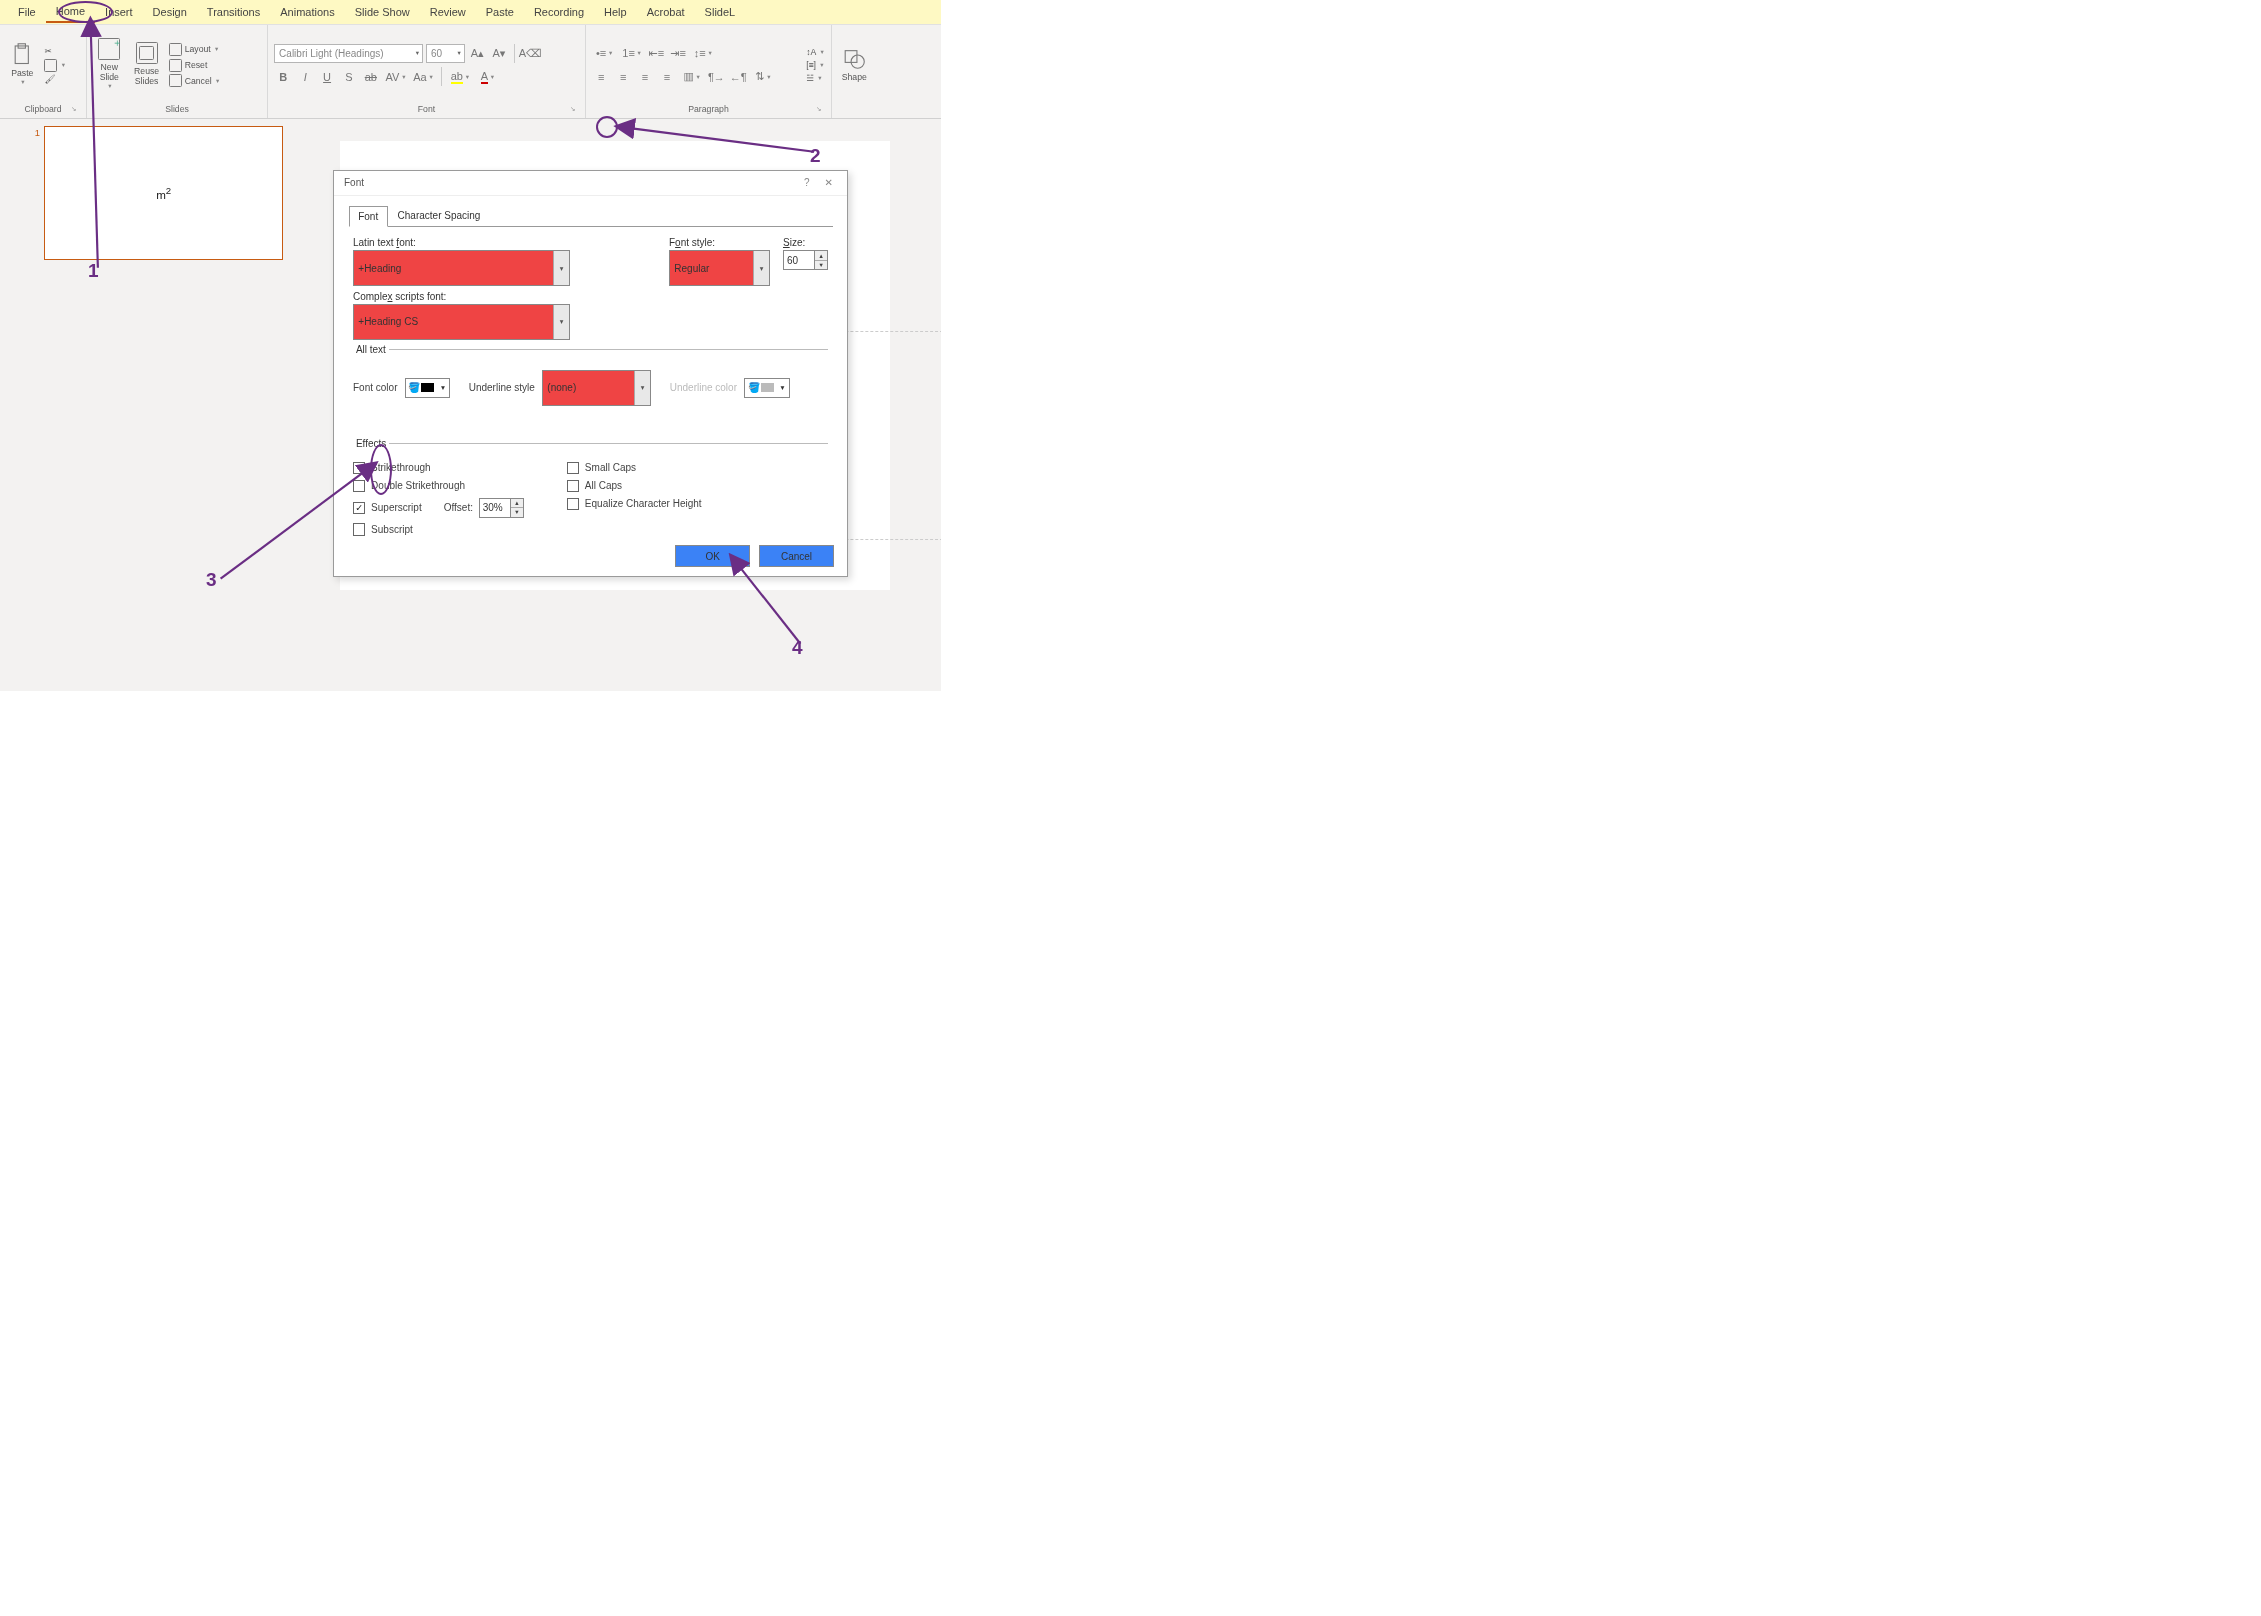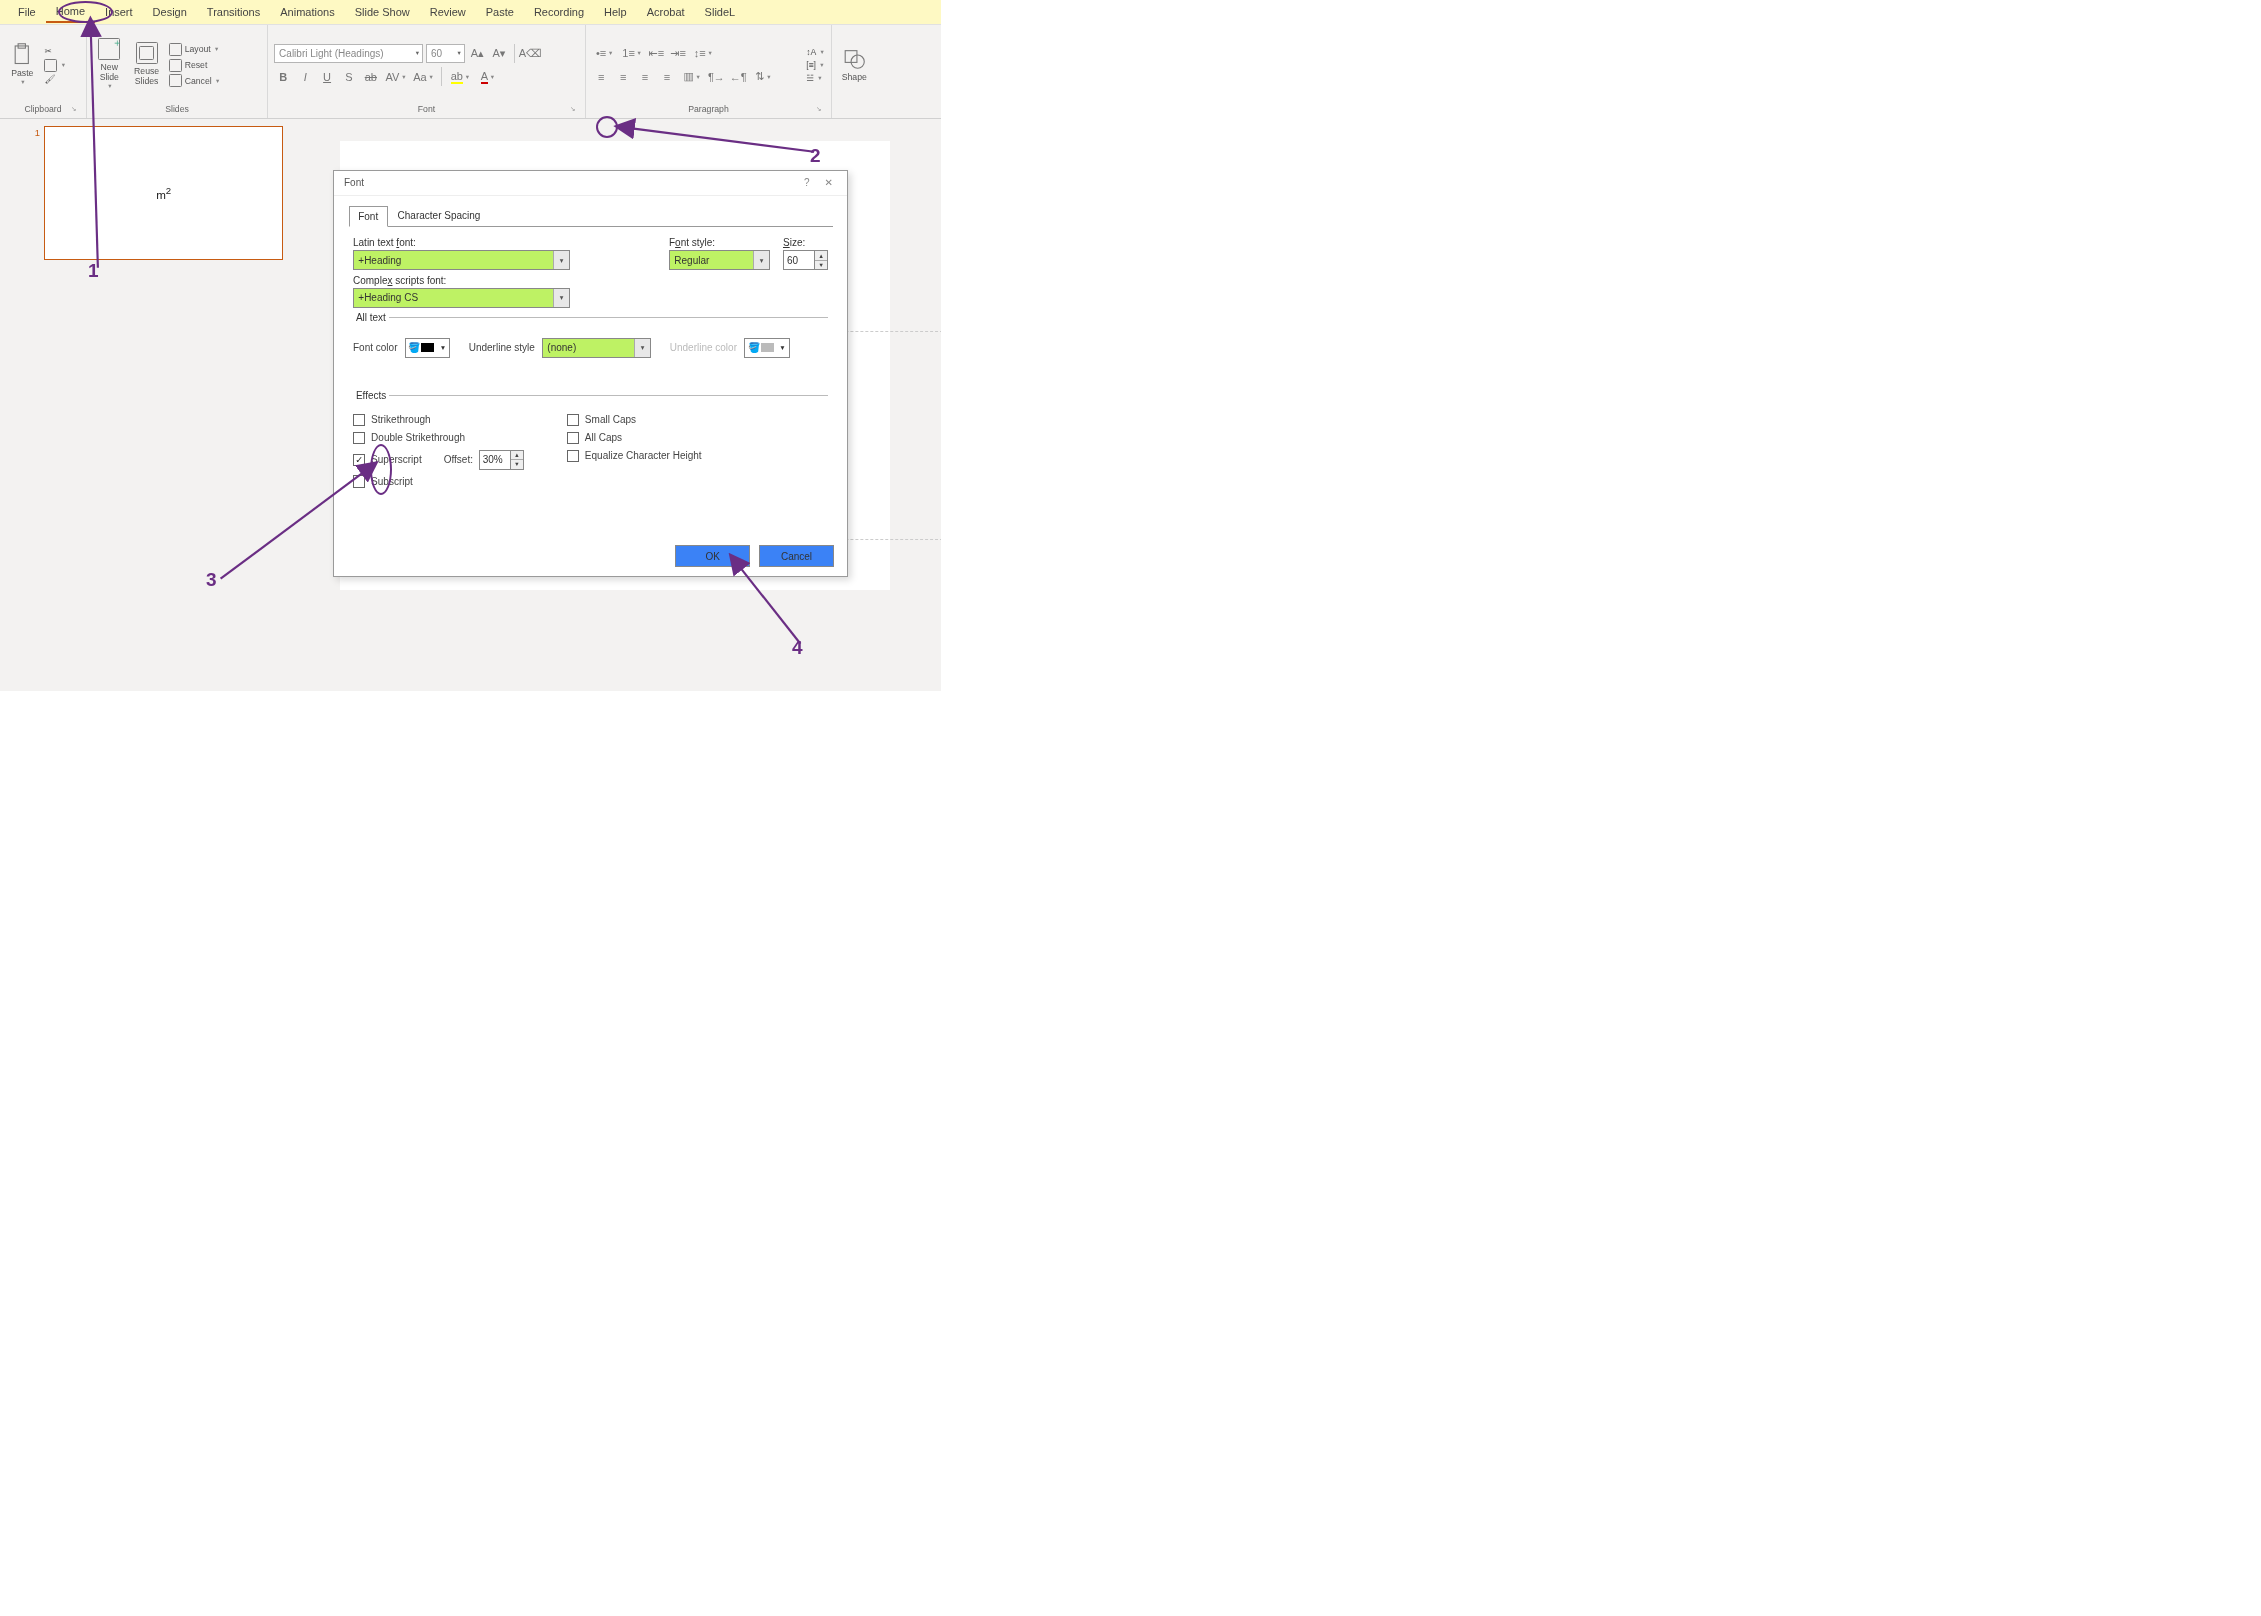--- a/index.html
+++ b/index.html
@@ -190,21 +190,21 @@
   }
   .dtab-underline {
     height:0.7px; background:#999; margin:0 14.5px;
   }
   .dbody { padding:10px 19px 7.2px; }
   .drow { display:flex; gap:13px; margin-bottom:4.3px; }
   .dfield { display:flex; flex-direction:column; gap:2.2px; }
   .dfield label { font-size:10px; color:#333; }
   .dfield .u { text-decoration:underline; }
   .dinput {
-    height:20px; border:0.7px solid #888; background:#bef264;
+    height:36px; border:0.7px solid #888; background:#ef4444;
     display:flex; align-items:center; padding:0 4.3px; font-size:10px;
     color:#333; cursor:pointer;
   }
   .dinput .tri { margin-left:auto; font-size:7.2px; color:#555; background:#e8e8e8; height:100%; width:16px; display:flex; align-items:center; justify-content:center; border-left:0.7px solid #aaa; margin-right:-4.3px; }
   .spin { display:flex; gap:0; }
   .spin input {
     width:32px; height:20px; border:0.7px solid #888;
     font-size:10px; padding:0 2.9px; color:#333;
   }
   .spin .arrows {

